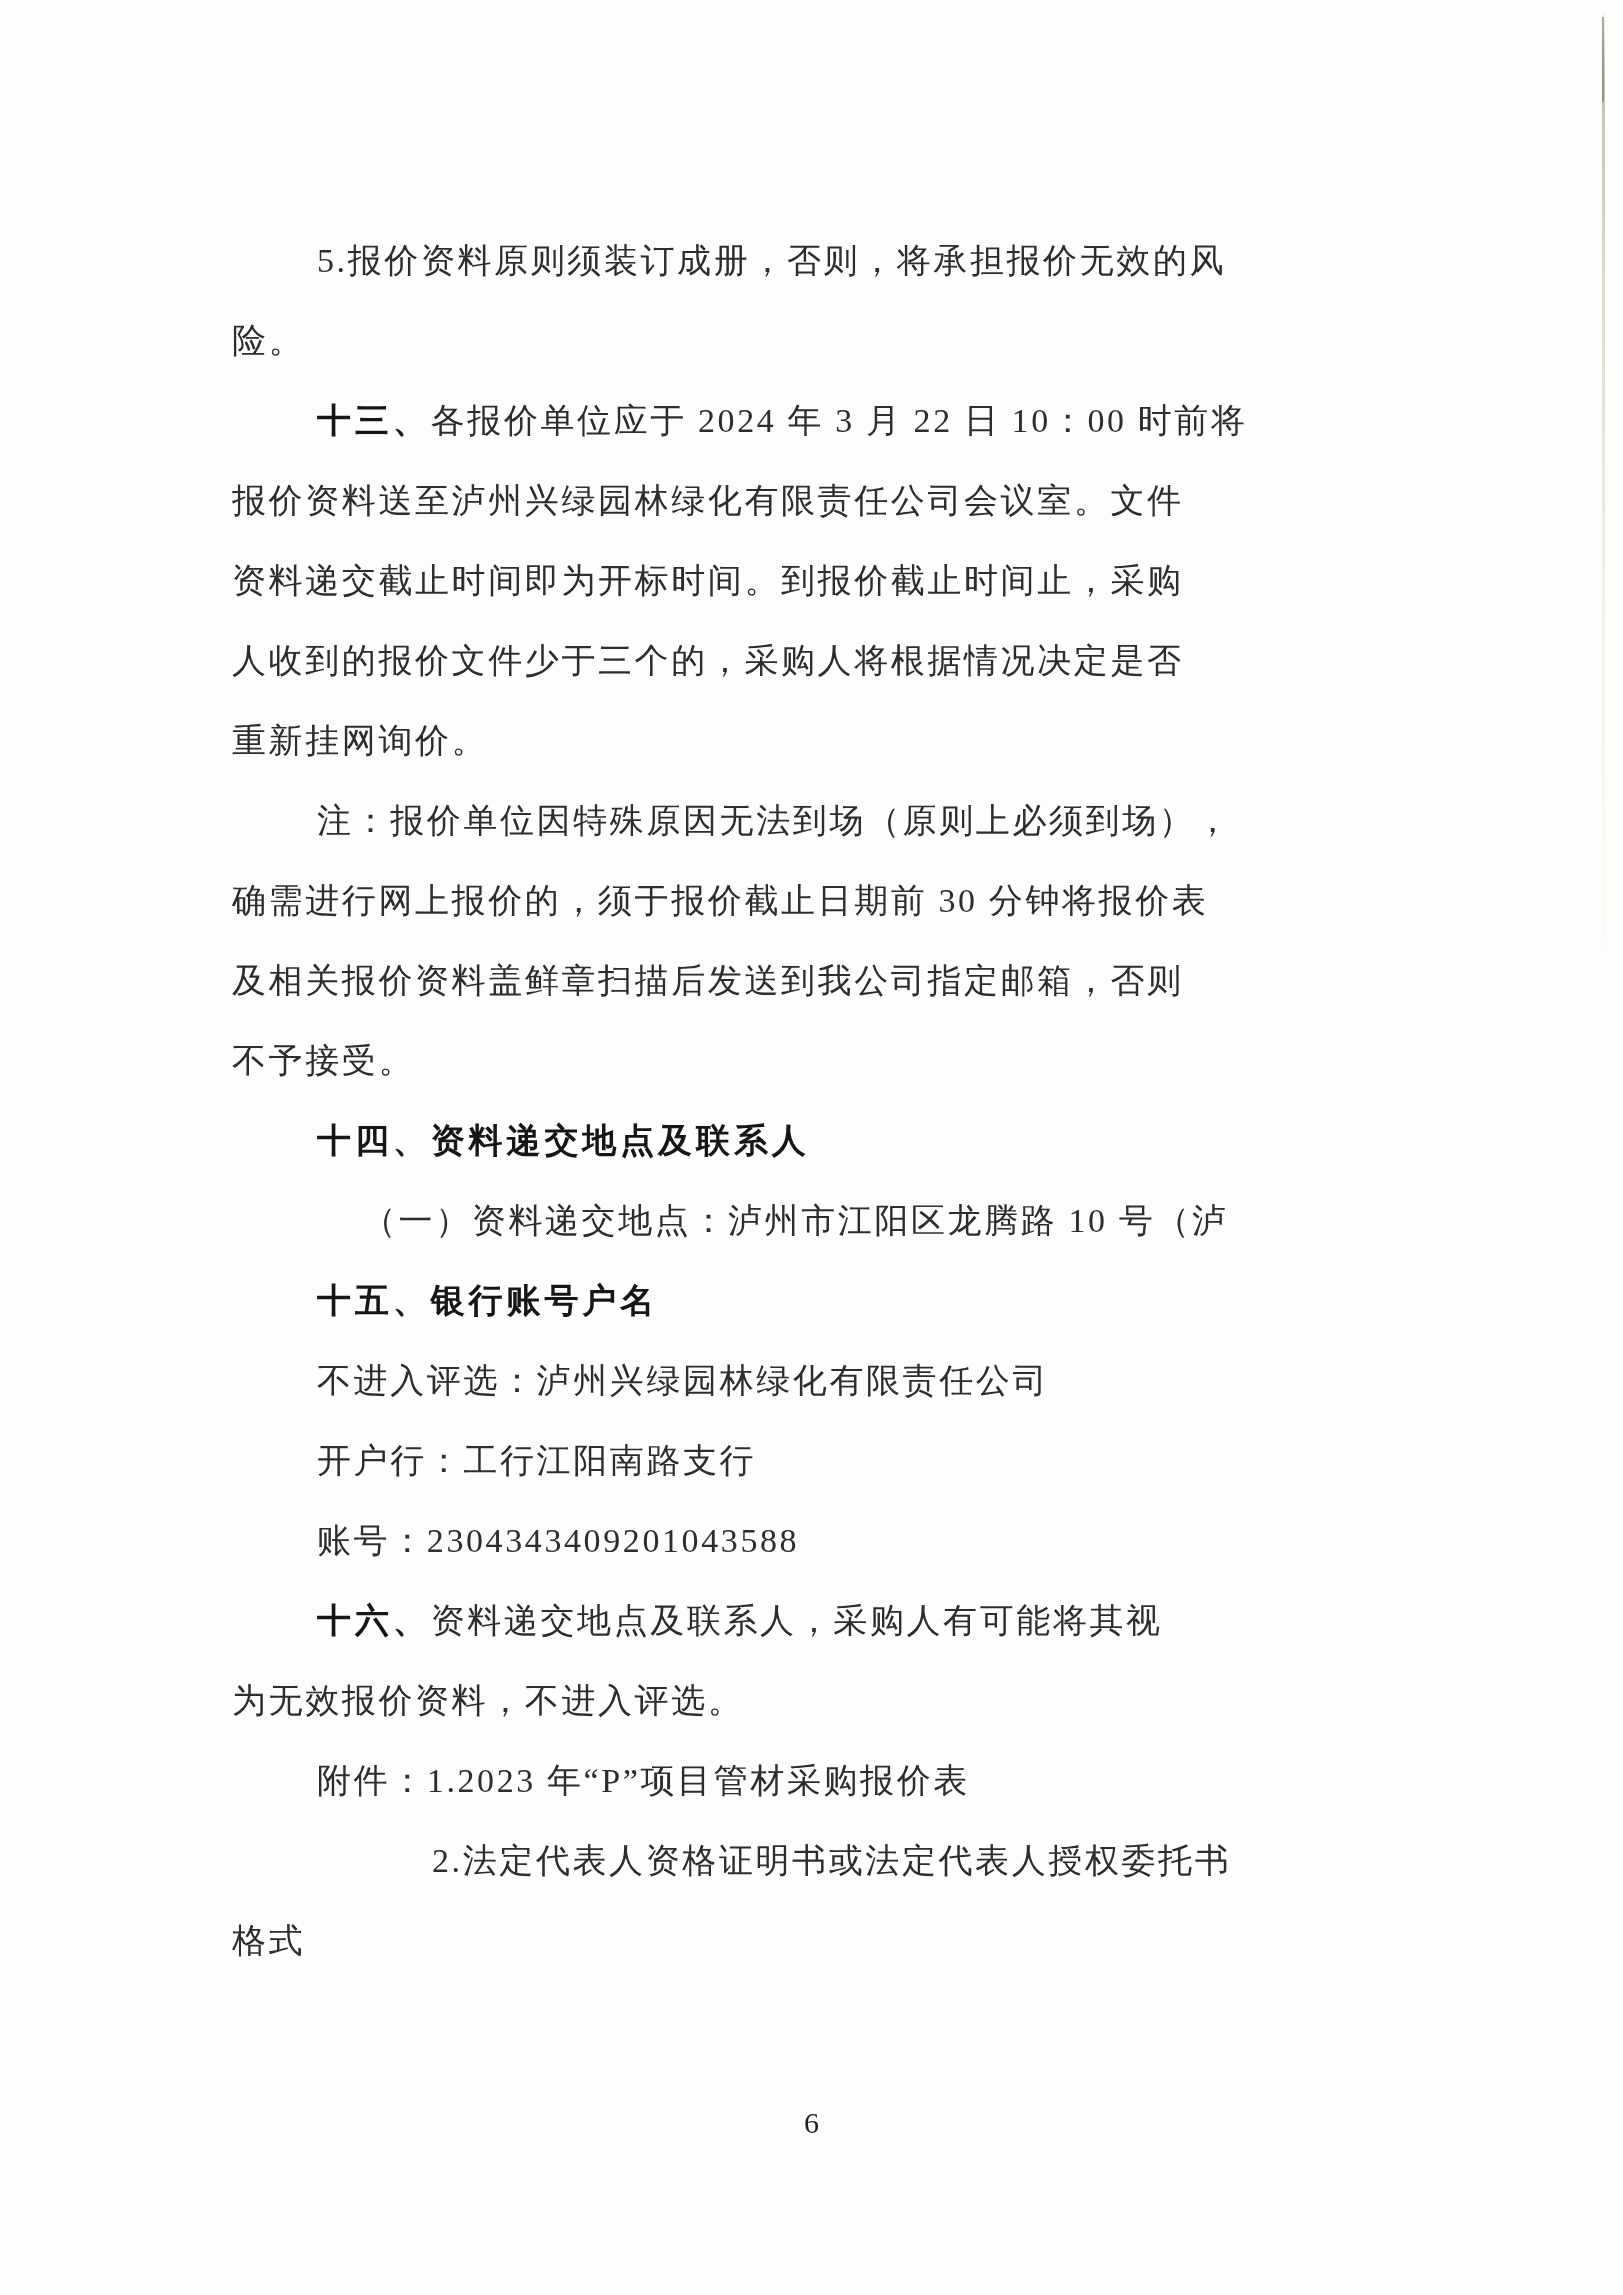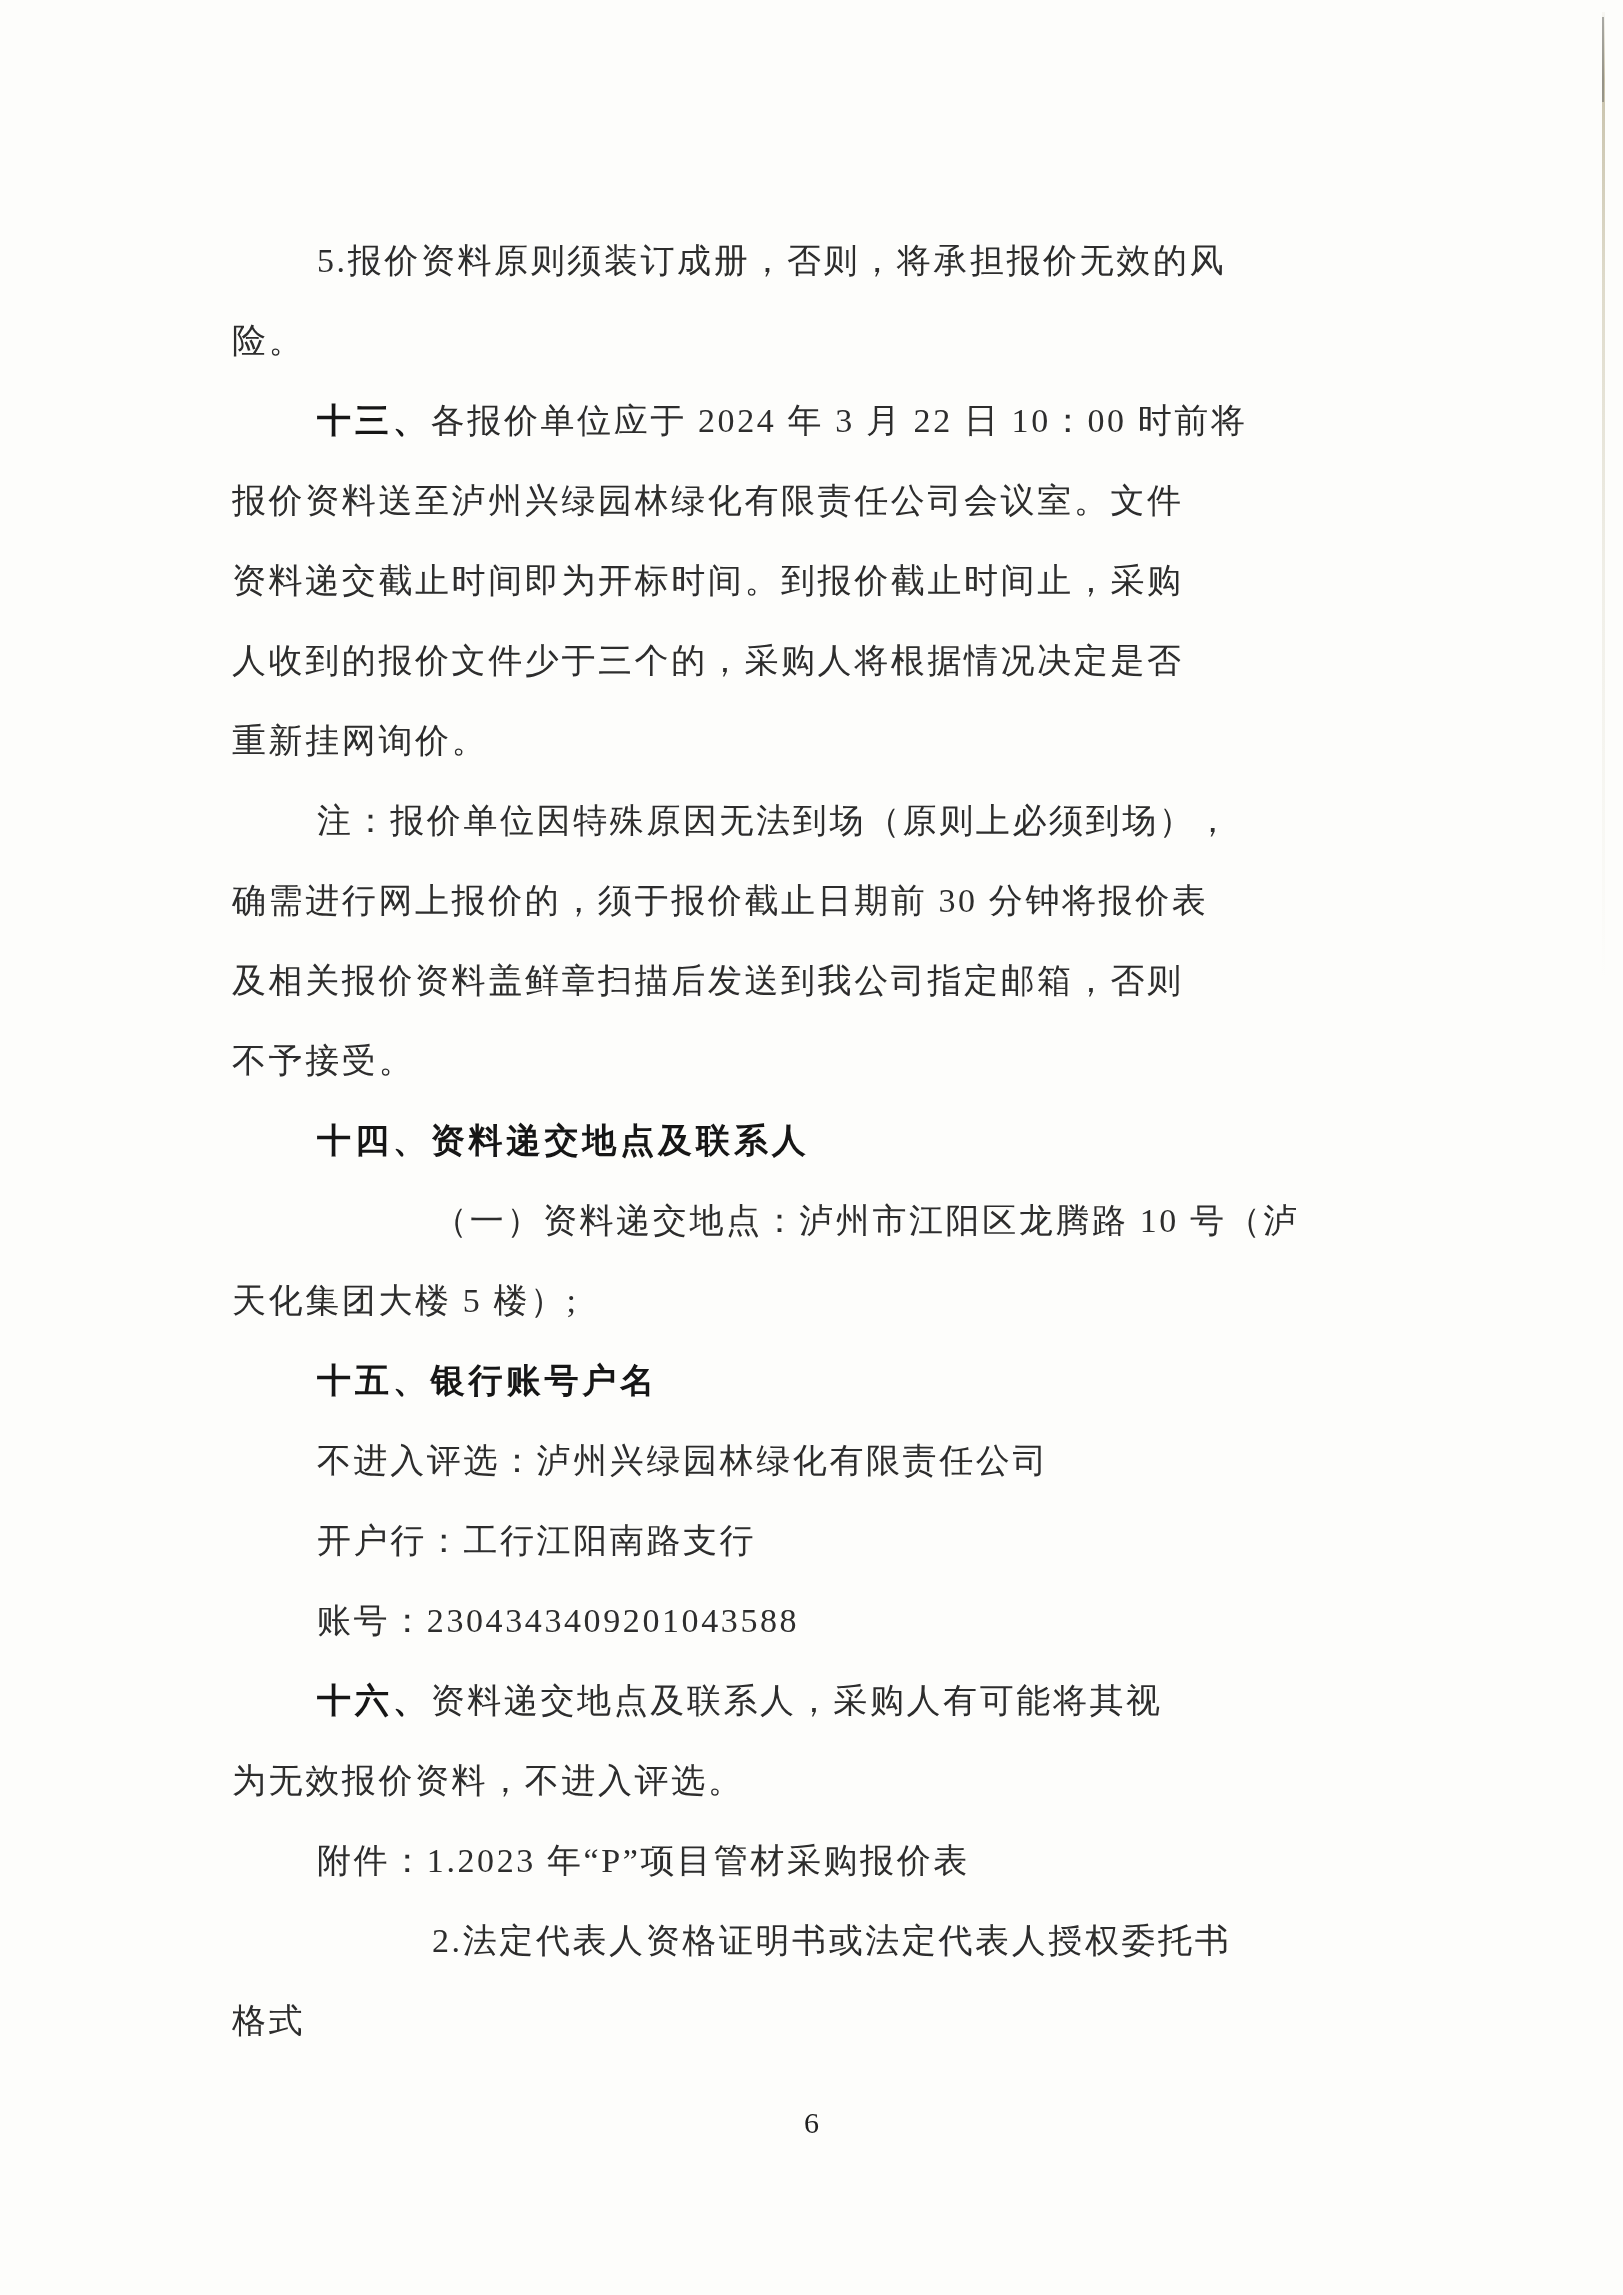--- a/index.html
+++ b/index.html
@@ -33,21 +33,21 @@
   }
   .seg { font-weight: normal; }
   .seg-bold {
     font-weight: bold;
     color: var(--ink_bold);
     letter-spacing: 3.9px;
     text-align: center;
   }
   .indent-none    { padding-left: 0; }
   .indent-first   { padding-left: 85px; }
-  .indent-bracket { padding-left: 130px; text-align: center; }
+  .indent-bracket { padding-left: 130px; }
   .indent-attach  { padding-left: 200px; }
   .page-number {
     position: absolute;
     top: 2106px;
     left: 0;
     width: 100%;
     text-align: center;
     font-size: 30px;
     letter-spacing: 0;
     color: #1f1f1f;
@@ -89,21 +89,20 @@
     <div class="line indent-none"><span class="seg">报价资料送至泸州兴绿园林绿化有限责任公司会议室。文件</span></div>
     <div class="line indent-none"><span class="seg">资料递交截止时间即为开标时间。到报价截止时间止，采购</span></div>
     <div class="line indent-none"><span class="seg">人收到的报价文件少于三个的，采购人将根据情况决定是否</span></div>
     <div class="line indent-none"><span class="seg">重新挂网询价。</span></div>
     <div class="line indent-first"><span class="seg">注：报价单位因特殊原因无法到场（原则上必须到场），</span></div>
     <div class="line indent-none"><span class="seg">确需进行网上报价的，须于报价截止日期前 30 分钟将报价表</span></div>
     <div class="line indent-none"><span class="seg">及相关报价资料盖鲜章扫描后发送到我公司指定邮箱，否则</span></div>
     <div class="line indent-none"><span class="seg">不予接受。</span></div>
     <div class="line indent-first"><span class="seg seg-bold">十四、资料递交地点及联系人</span></div>
     <div class="line indent-bracket"><span class="seg">（一）资料递交地点：泸州市江阳区龙腾路 10 号（泸</span></div>
-    <div class="line indent-none"><span class="seg">天化集团大楼 5 楼）;</span></div>
     <div class="line indent-first"><span class="seg seg-bold">十五、银行账号户名</span></div>
     <div class="line indent-first"><span class="seg">不进入评选：泸州兴绿园林绿化有限责任公司</span></div>
     <div class="line indent-first"><span class="seg">开户行：工行江阳南路支行</span></div>
     <div class="line indent-first"><span class="seg">账号：2304343409201043588</span></div>
     <div class="line indent-first"><span class="seg seg-bold">十六、</span><span class="seg">资料递交地点及联系人，采购人有可能将其视</span></div>
     <div class="line indent-none"><span class="seg">为无效报价资料，不进入评选。</span></div>
     <div class="line indent-first"><span class="seg">附件：1.2023 年“P”项目管材采购报价表</span></div>
     <div class="line indent-attach"><span class="seg">2.法定代表人资格证明书或法定代表人授权委托书</span></div>
     <div class="line indent-none"><span class="seg">格式</span></div>
   </main>

